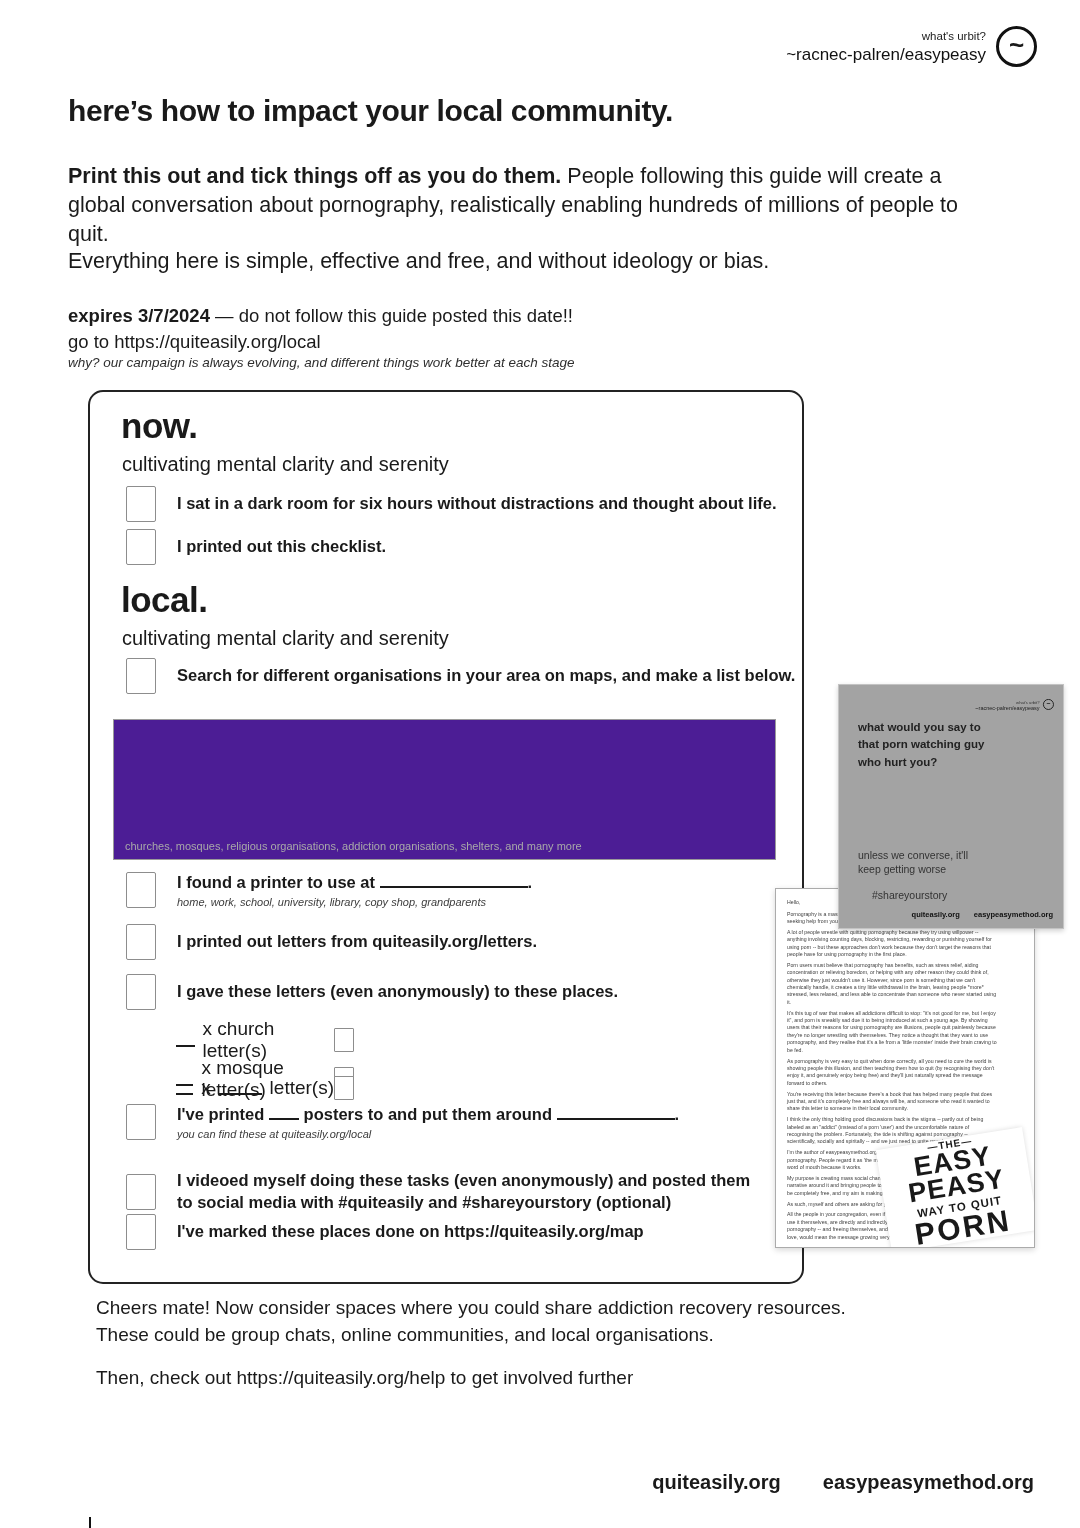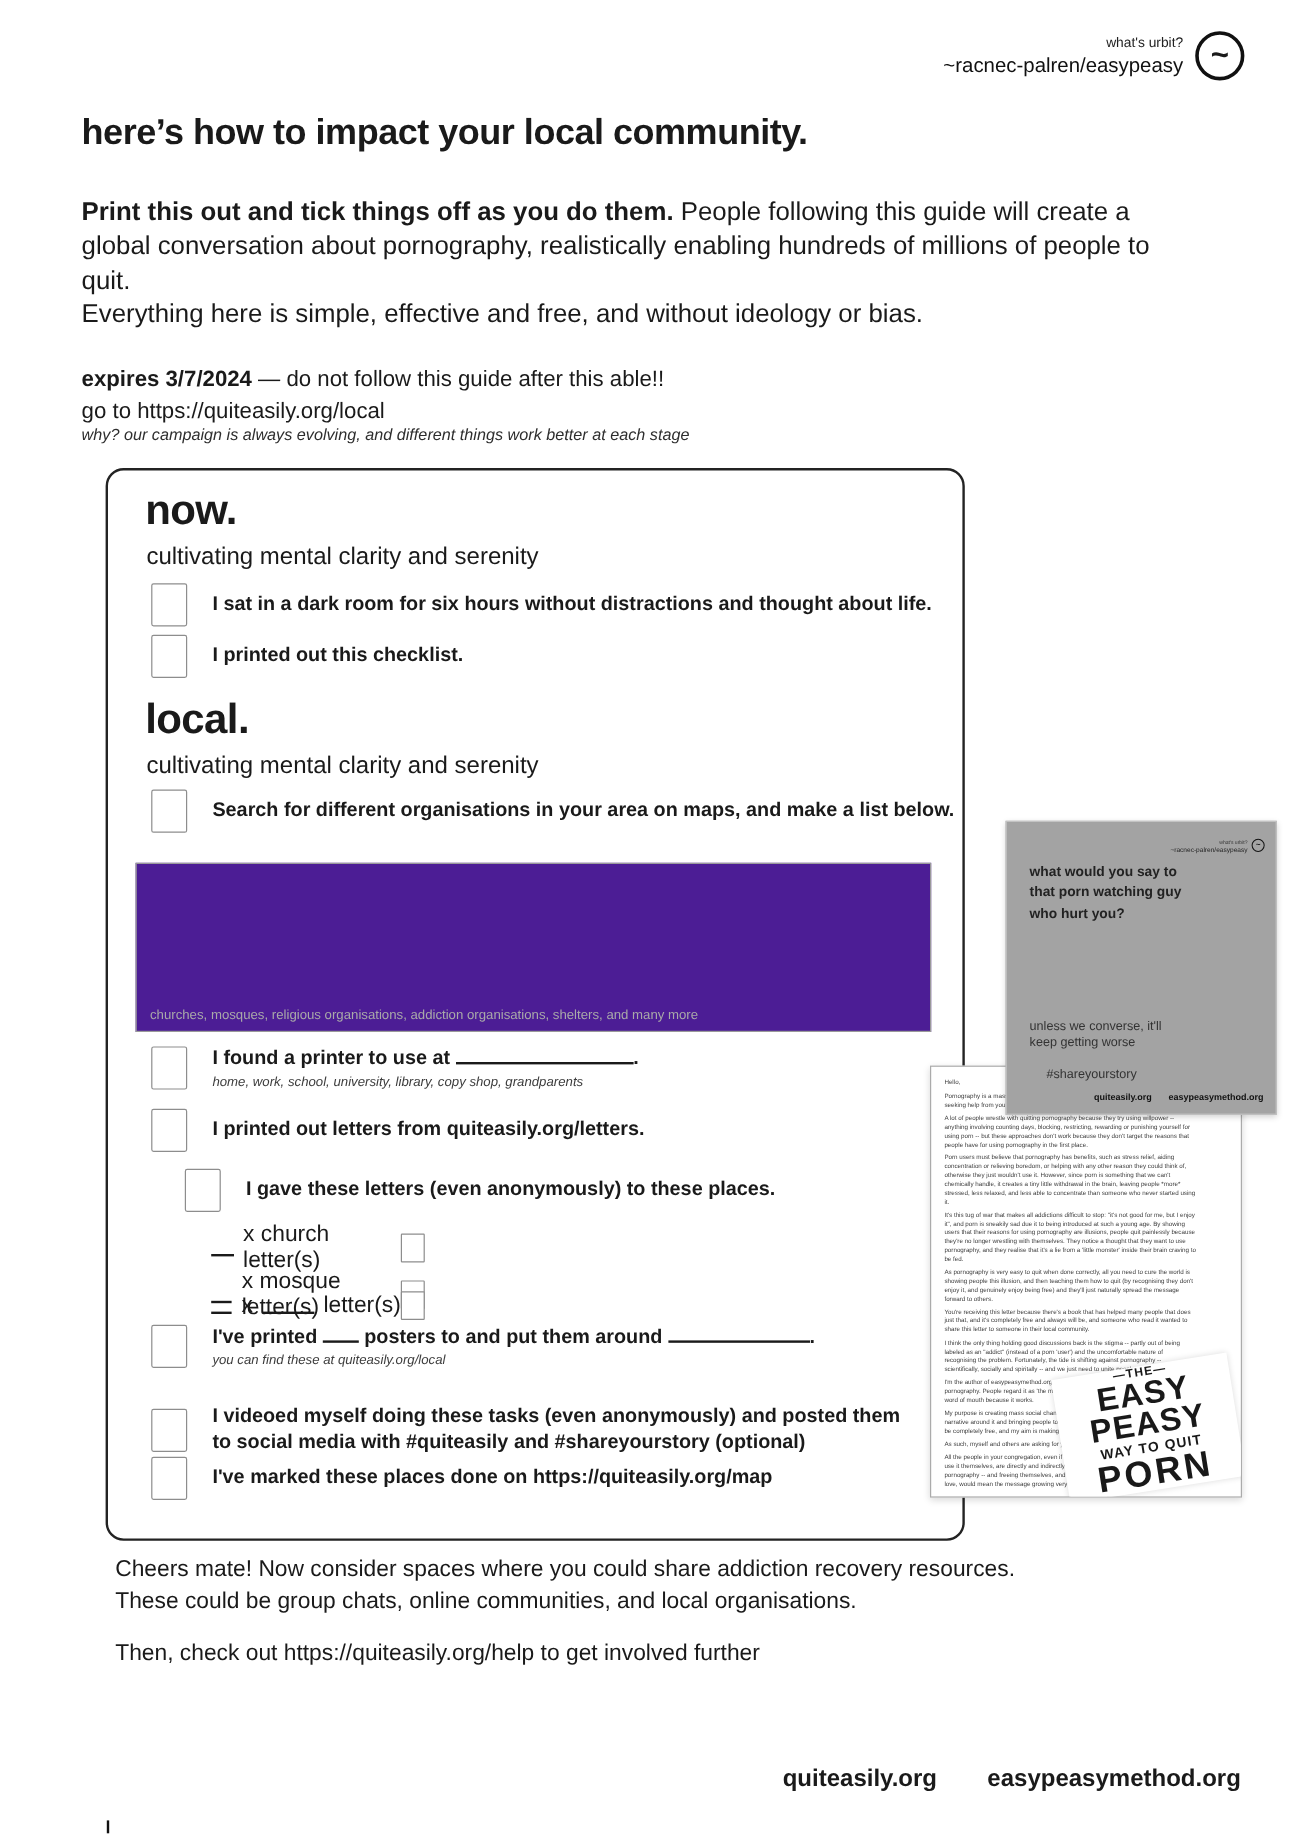--- a/index.html
+++ b/index.html
@@ -111,21 +111,21 @@
   <div class="logo-circle">
       <span>~</span>
     </div>
 </div>
 
 <h1 class="page-title">here’s how to impact your local community.</h1>
 <div class="intro"><span class="intro-b">Print this out and tick things off as you do them.</span><span> People following this guide will create a global conversation about pornography, realistically enabling hundreds of millions of people to quit.</span></div>
 <div class="intro2">Everything here is simple, effective and free, and without ideology or bias.</div>
 
 <div class="expiry">
-  <div><span class="expiry-b">expires 3/7/2024</span><span> — do not follow this guide after this able!!</span></div>
+  <div><span class="expiry-b">expires 3/7/2024</span><span> — do not follow this guide posted this date!!</span></div>
   <div>go to https://quiteasily.org/local</div>
 </div>
 <div class="expiry-note">why? our campaign is always evolving, and different things work better at each stage</div>
 
 <div class="mainbox">
 
   <div class="sec-h" style="top:16px;">now.</div>
   <div class="sec-sub" style="top:60px;">cultivating mental clarity and serenity</div>
 
   <div class="row" style="top:94px;">
@@ -155,21 +155,21 @@
       <span class="row-label"><span>I found a printer to use at</span> <span class="blank b150"></span><span>.</span></span>
       <div class="row-note">home, work, school, university, library, copy shop, grandparents</div>
     </span>
   </div>
 
   <div class="row" style="top:532px;">
     <span class="cb"></span>
     <span class="row-label">I printed out letters from quiteasily.org/letters.</span>
   </div>
 
-  <div class="row" style="top:582px;margin-left:28px;">
+  <div class="row" style="top:582px;">
     <span class="cb"></span>
     <span class="row-label">I gave these letters (even anonymously) to these places.</span>
   </div>
 
   <div class="letter-row" style="top:626px;">
     <span class="lr-text">
         <span class="blank b20"></span>
         <span>x church letter(s)</span>
       </span>
     <span class="cb-small"></span>

